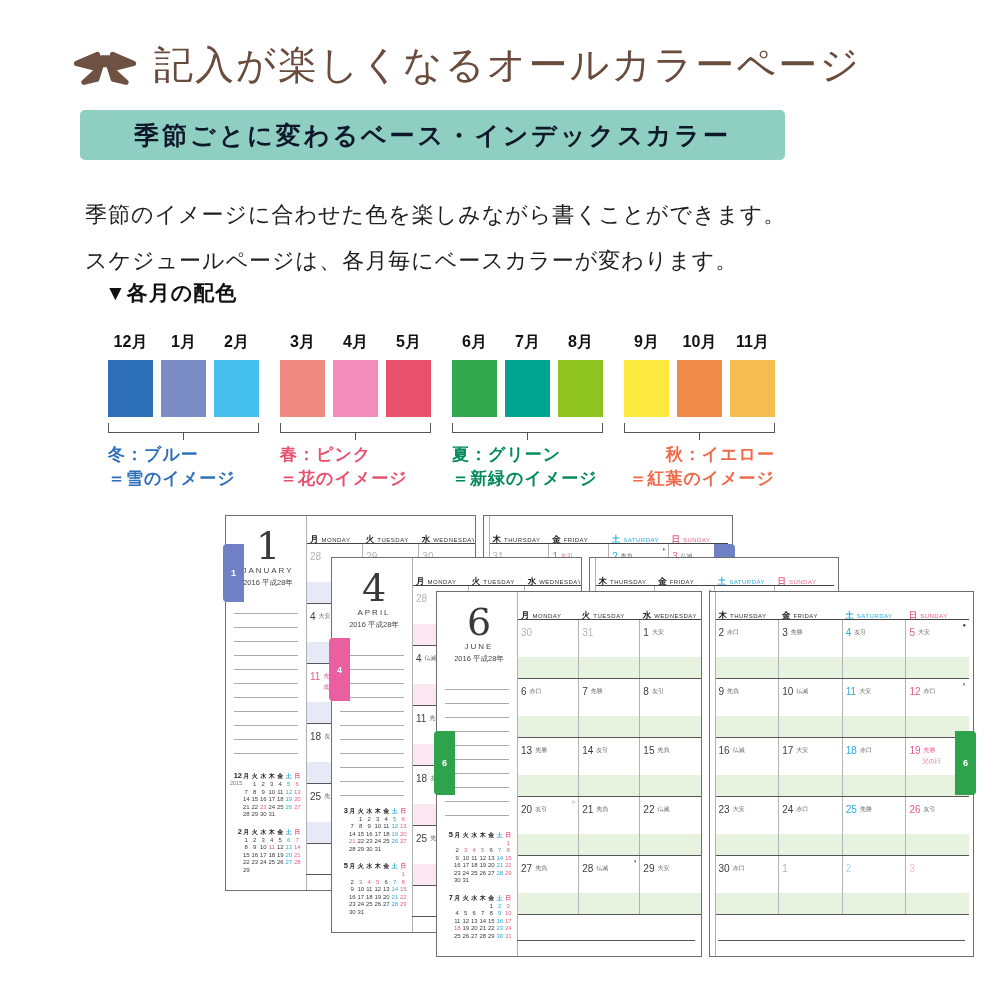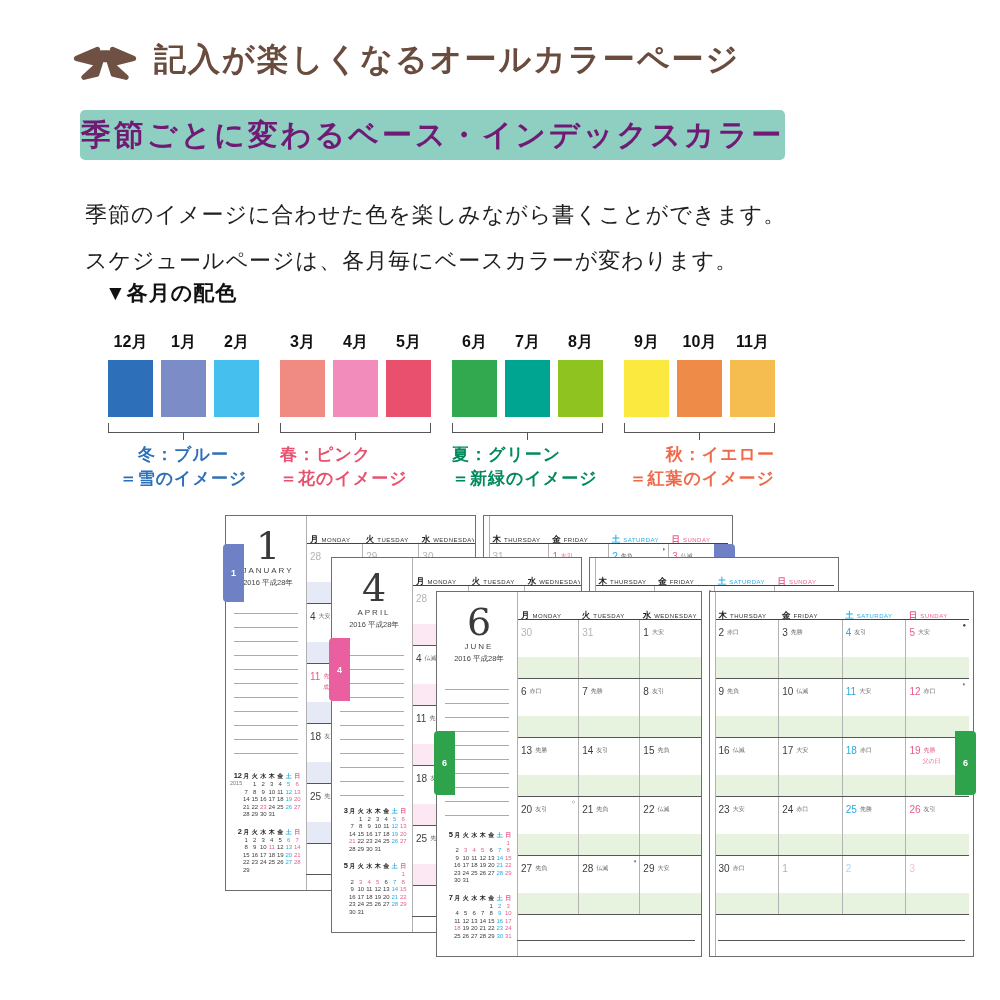--- a/index.html
+++ b/index.html
@@ -2,26 +2,26 @@
 <html><head>
 <meta charset="utf-8">
 <style>
   html,body{margin:0;padding:0;background:#fff;}
   body{width:1000px;height:1000px;position:relative;overflow:hidden;
        font-family:"Liberation Sans",sans-serif;-webkit-font-smoothing:antialiased;}
   .abs{position:absolute;}
 
   
   .hdr{left:72px;top:38px;display:flex;align-items:center;gap:16px;}
-  .title{font-size:32px;font-weight:700;color:#6a4c3e;letter-spacing:2px;}
+  .title{font-size:39px;font-weight:400;color:#6a4c3e;letter-spacing:2px;}
 
   
   .banner{left:80px;top:110px;width:705px;height:50px;background:#8ecfc2;
           border-radius:5px;display:flex;align-items:center;justify-content:center;}
-  .banner span{color:#701a75;font-size:30px;font-weight:bold;letter-spacing:3px;}
+  .banner span{color:#0f172a;font-size:25px;font-weight:bold;letter-spacing:3px;}
 
   
   .desc{left:85px;top:192px;font-size:22px;color:#1e1e1e;line-height:46px;letter-spacing:1px;}
 
   
   .pal-title{left:105px;top:279px;font-size:21px;color:#111;letter-spacing:1px;font-weight:600;}
   .pal-row{left:108px;top:332px;display:flex;gap:21px;}
   .pal-group{width:151px;display:flex;flex-direction:column;}
   .sw-row{display:flex;gap:8px;}
   .sw-col{width:45px;display:flex;flex-direction:column;align-items:center;}
@@ -113,21 +113,21 @@
           <div class="sw-label">1月</div>
           <div class="swatch" style="background: rgb(123, 140, 199);"></div>
         </div>
         <div class="sw-col">
           <div class="sw-label">2月</div>
           <div class="swatch" style="background: rgb(69, 191, 238);"></div>
         </div>
       </div>
       <div class="bracket"></div>
       <div class="tick"></div>
-      <div class="season" style="color: rgb(45, 111, 184); text-align: center;">
+      <div class="season" style="color: rgb(45, 111, 184);">
         <div>冬：ブルー</div>
         <div>＝雪のイメージ</div>
       </div>
     </div>
     <div class="pal-group">
       <div class="sw-row">
         <div class="sw-col">
           <div class="sw-label">3月</div>
           <div class="swatch" style="background: rgb(239, 139, 130);"></div>
         </div>

